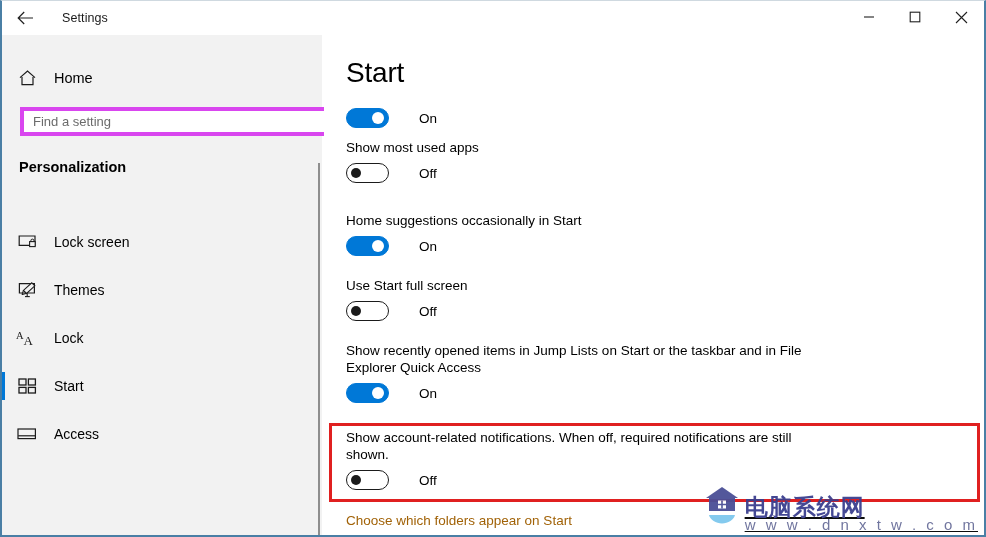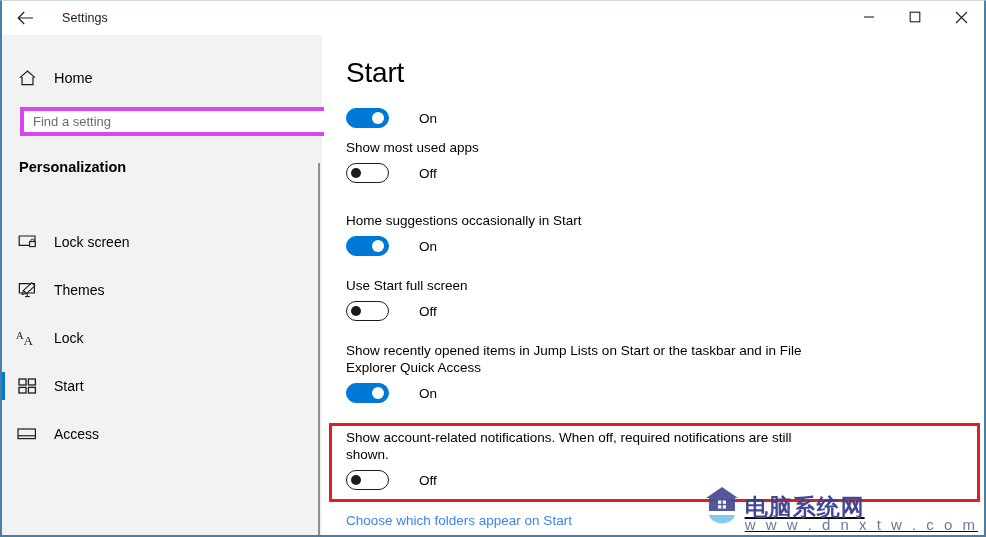--- a/index.html
+++ b/index.html
@@ -274,21 +274,21 @@
     height: 79px;
     border: 3px solid #e02020;
     pointer-events: none;
   }
 
   #folders-link {
     position: absolute;
     left: 22px;
     top: 478px;
     font-size: 13.5px;
-    color: #3b82f6;
+    color: #a16207;
     cursor: default;
   }
 
   
   #watermark {
     position: absolute;
     right: 6px;
     bottom: 4px;
     display: flex;
     align-items: flex-end;

